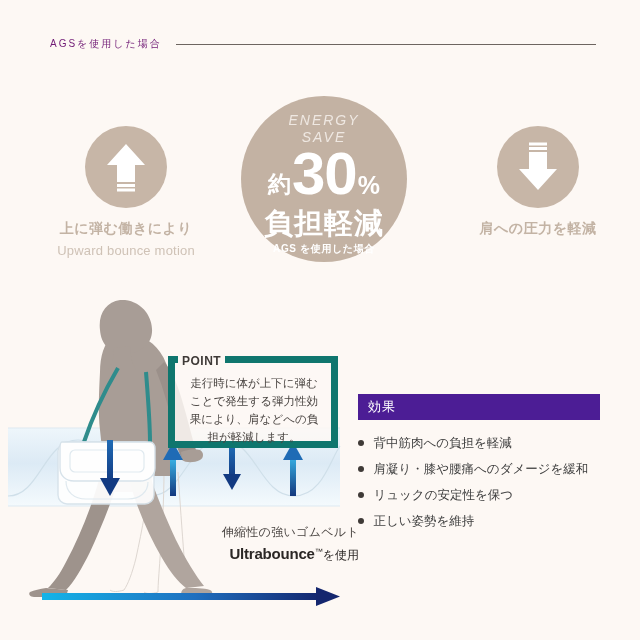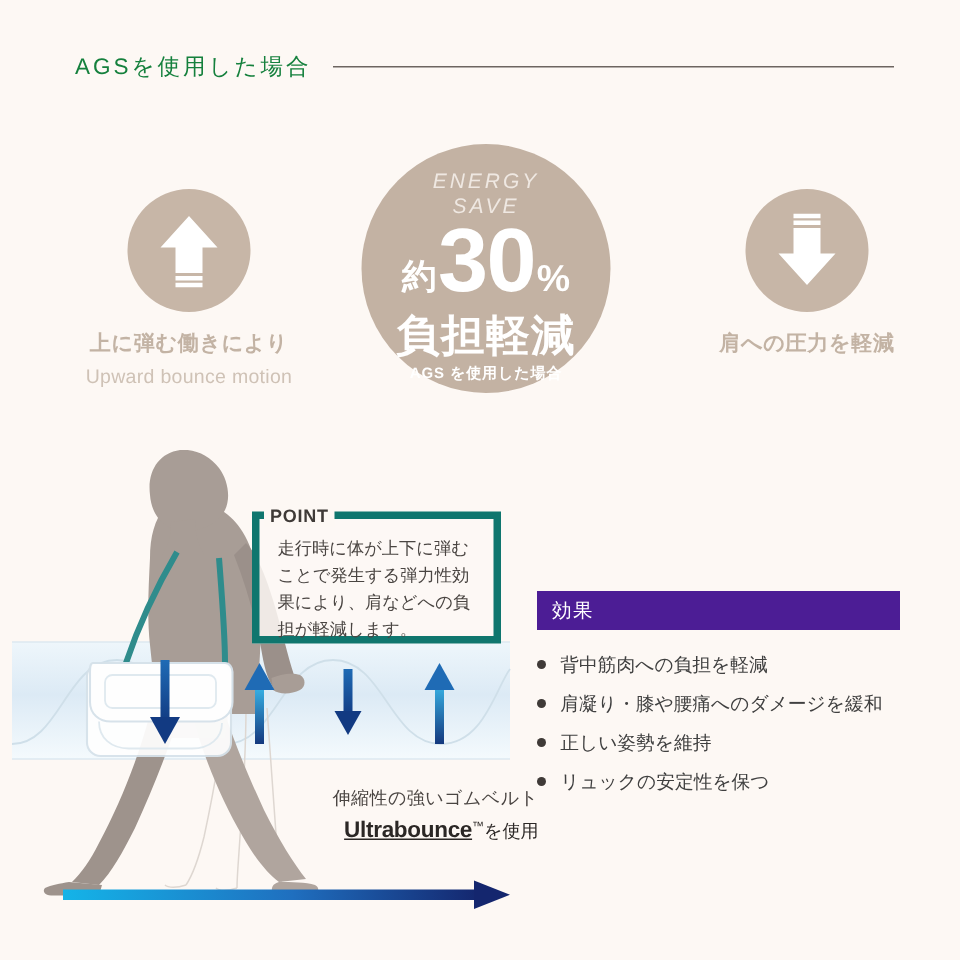--- a/index.html
+++ b/index.html
@@ -24,23 +24,23 @@
   .header {
     position: absolute;
     left: 50px;
     top: 32px;
     width: 546px;
     height: 24px;
     display: flex;
     align-items: center;
   }
   .header-title {
-    font-size: 15px;
+    font-size: 10px;
     letter-spacing: 2px;
-    color: #15803d;
+    color: #701a75;
     white-space: nowrap;
   }
   .header-rule {
     flex: 1;
     height: 1px;
     background: #6d6560;
     margin-left: 14px;
   }
 
   
@@ -153,25 +153,26 @@
     left: 0;
     top: 300px;
     width: 640px;
     height: 340px;
   }
 
   
   .point-box {
     position: absolute;
     left: 168px;
-    top: 341px;
+    top: 356px;
     width: 156px;
     height: 78px;
-    border: 5px solid #0f766e;
+    border: 7px solid #0f766e;
     background: rgba(253,248,244,0.86);
+    text-align: center;
   }
   .point-label {
     position: absolute;
     left: 3px;
     top: -9px;
     background: #fdf8f4;
     padding: 0 4px;
     font-size: 12px;
     font-weight: 700;
     letter-spacing: 0.5px;
@@ -236,21 +237,20 @@
   }
   .ultra-line2 {
     margin-top: 4px;
     font-size: 12px;
     color: #2b2725;
   }
   .ultra-brand {
     font-size: 15px;
     font-weight: 700;
     letter-spacing: -0.2px;
-    text-decoration: underline;
   }
   .ultra-tm {
     font-size: 8px;
     vertical-align: super;
   }
 </style>
 </head>
 <body>
 
 <div id="page">
@@ -419,25 +419,25 @@
       <li>
         <span class="bullet"></span>
         <span>背中筋肉への負担を軽減</span>
       </li>
       <li>
         <span class="bullet"></span>
         <span>肩凝り・膝や腰痛へのダメージを緩和</span>
       </li>
       <li>
         <span class="bullet"></span>
-        <span>正しい姿勢を維持</span>
+        <span>リュックの安定性を保つ</span>
       </li>
       <li>
         <span class="bullet"></span>
-        <span>リュックの安定性を保つ</span>
+        <span>正しい姿勢を維持</span>
       </li>
     </ul>
   </div>
 
   <div class="ultra">
     <div class="ultra-line1">伸縮性の強いゴムベルト</div>
     <div class="ultra-line2">
       <span class="ultra-brand">Ultrabounce</span><span class="ultra-tm">™</span><span>を使用</span>
     </div>
   </div>

